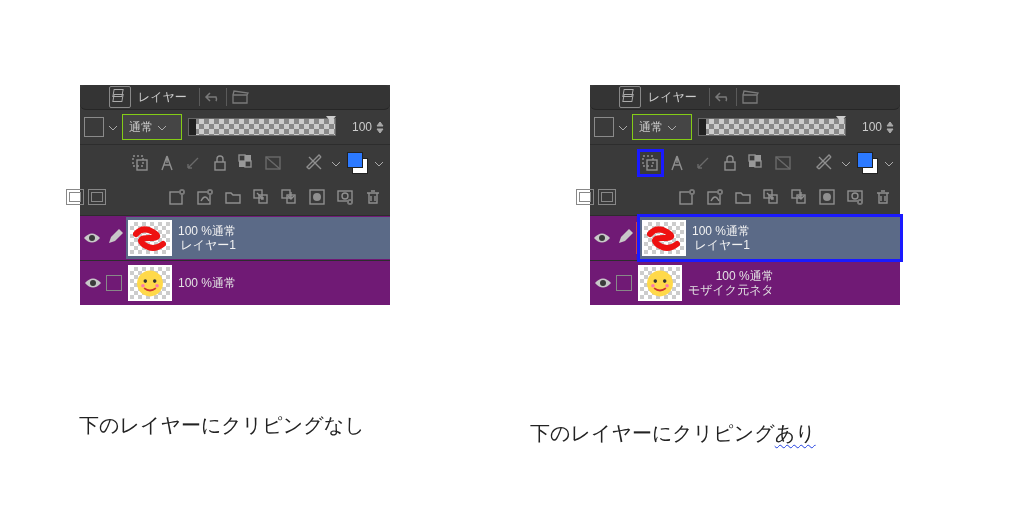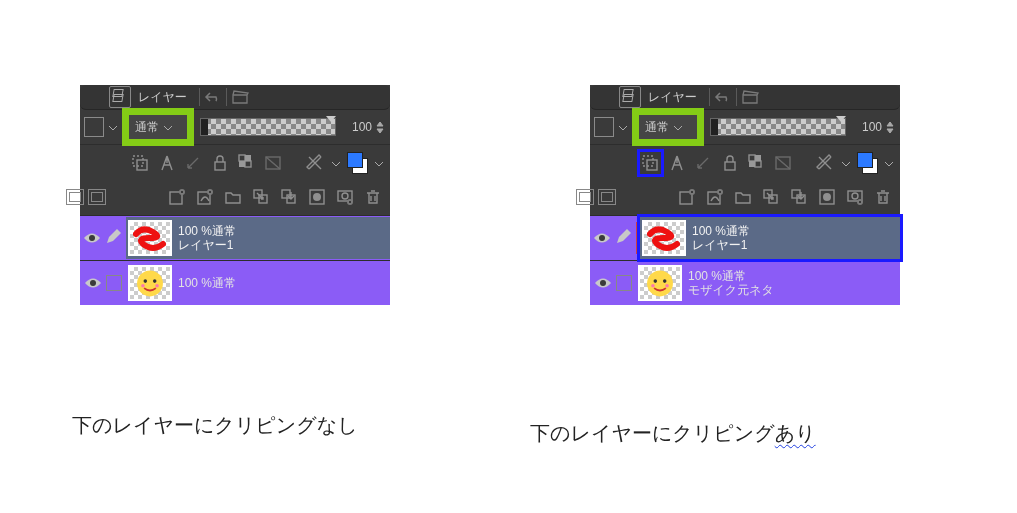--- a/index.html
+++ b/index.html
@@ -56,21 +56,21 @@
     background:#3a3a3a;border-bottom:1px solid #2d2d2d;
   }
   .colorbox{
     width:18px;height:18px;border:1px solid #8a8a8a;background:#3a3a3a;
   }
   .chev{
     width:10px;height:10px;display:inline-block;
   }
   .chev svg{stroke:#aaa;fill:none;}
   .blend-select{
-    border:7px solid #84cc16;background:#454545;color:#ccc;font-size:12px;
+    border:1px solid #84cc16;background:#454545;color:#ccc;font-size:12px;
     padding:2px 14px 2px 6px;height:20px;display:flex;align-items:center;gap:4px;
   }
   .opacity-slider{
     flex:1;height:16px;margin:0 2px;border:1px solid #666;position:relative;
     background:
       linear-gradient(to right,#222 0%,#222 5%,transparent 5%),
       repeating-conic-gradient(#888 0% 25%,#ccc 0% 50%) 0 0/10px 10px;
   }
   .opacity-slider::after{
     content:"";position:absolute;right:-1px;top:-3px;width:0;height:0;
@@ -103,22 +103,23 @@
 
   .row-icons .left-col{
     display:flex;align-items:center;gap:4px;margin-right:auto;margin-left:-44px;
   }
   .left-col .boxico{
     width:16px;height:14px;border:1px solid #888;position:relative;
   }
   .left-col .boxico::before{content:"";position:absolute;inset:2px;border:1px solid #888;}
 
   .layer-item{
-    display:flex;align-items:center;height:44px;background:#8b5cf6;
+    display:flex;align-items:center;height:44px;background:#701a75;
     border-top:1px solid #2d2d2d;
+    text-align:right;
   }
   .layer-item.selected .row-highlight{background:#5b6a87;}
   .layer-item .chk-col{
     width:46px;display:flex;align-items:center;justify-content:center;gap:4px;
   }
   .eye{width:18px;height:14px;}
   .eye svg{fill:#c8c8c8;}
   .pencil{width:18px;height:18px;}
   .pencil svg{fill:#c8c8c8;}
   .smallbox{width:14px;height:14px;border:1px solid #888;}
@@ -136,21 +137,21 @@
   .thumb.red svg{width:34px;height:28px;}
   .thumb.face{display:flex;align-items:center;justify-content:center;}
   .thumb.border-sel{border-color:#ffffff;}
   .layer-texts{display:flex;flex-direction:column;font-size:12px;color:#e2e2e2;line-height:1.2;}
   .layer-item.selected .layer-texts{color:#f2f2f2;}
   .panel .layers-list{background:#3a3a3a;}
 
   .caption{
     position:absolute;font-size:20px;color:#222;
   }
-  .caption-left{left:72px;top:412px;}
+  .caption-left{left:79px;top:412px;}
   .caption-right{left:530px;top:412px;margin-top:8px;}
   .wavy{
     text-decoration: underline wavy #1f3fe0;
     text-decoration-thickness:1px;
     text-underline-offset:4px;
   }
 </style>
 </head>
 <body>
 

